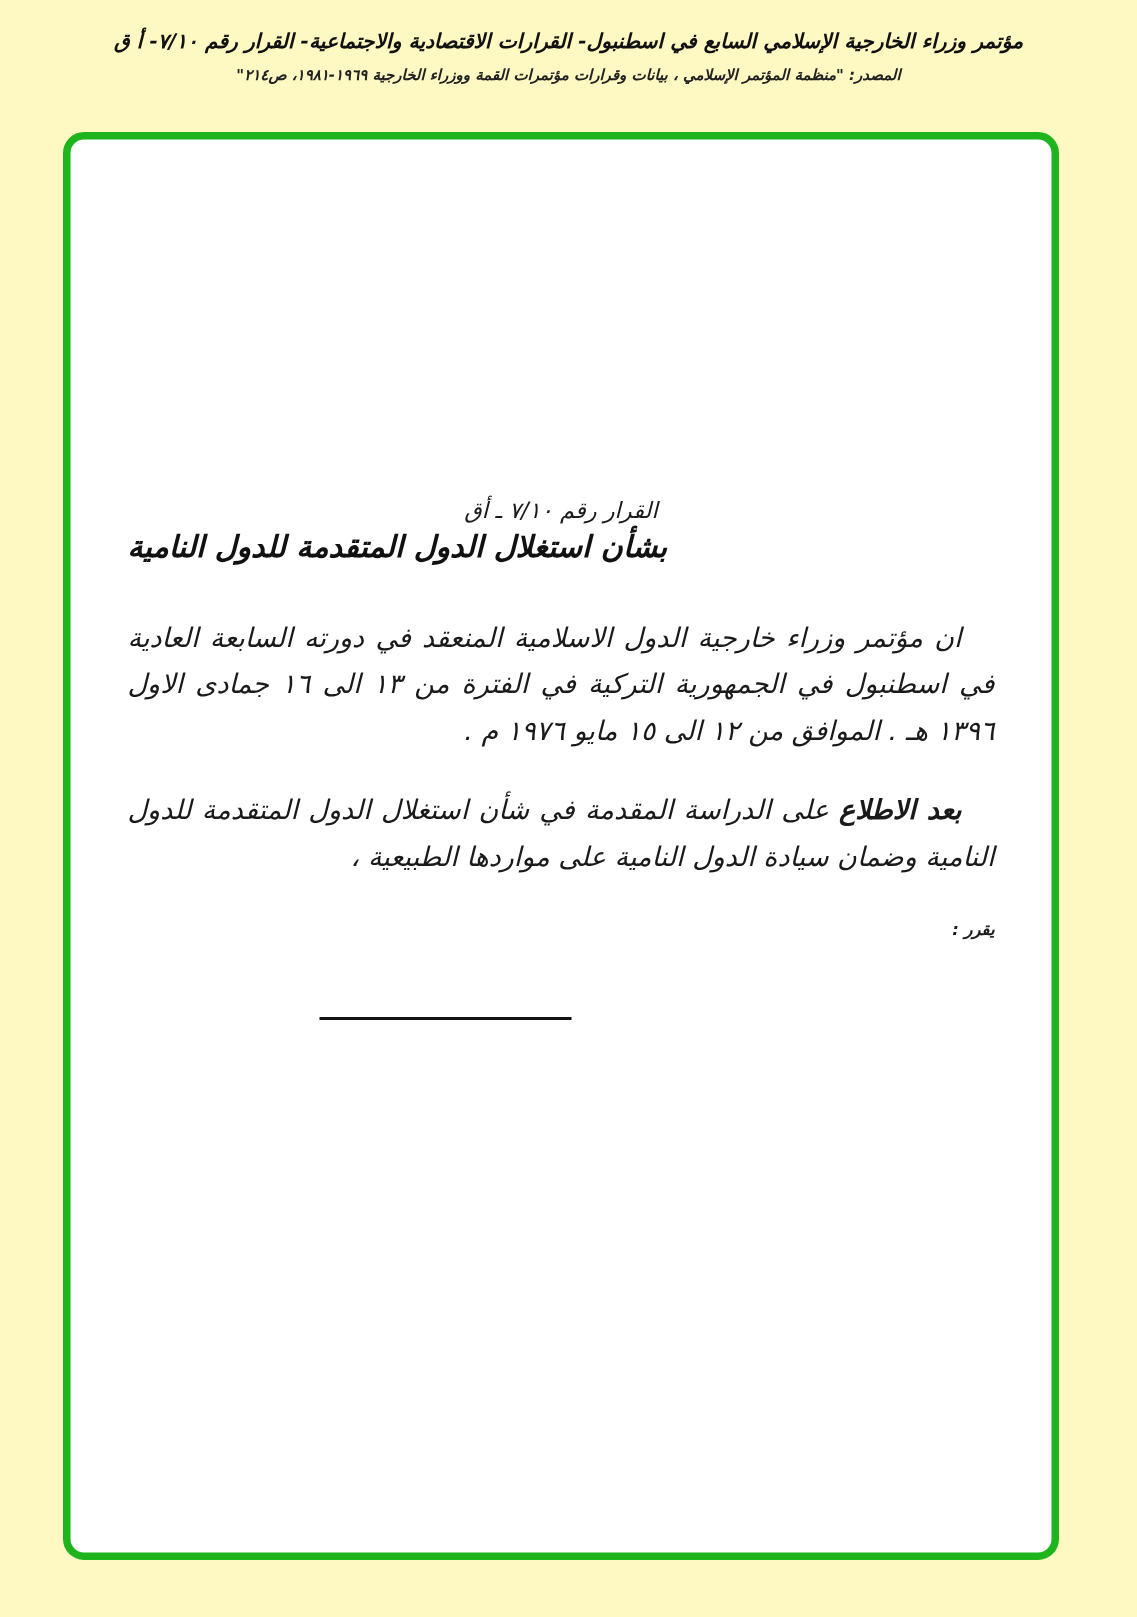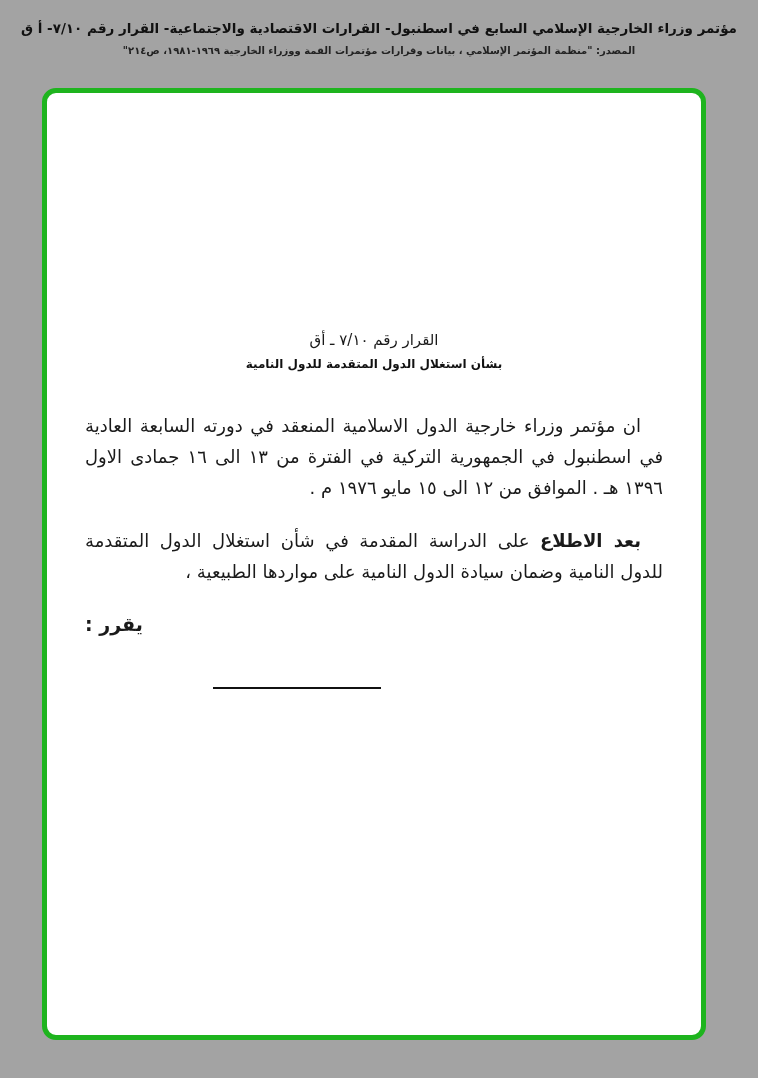--- a/index.html
+++ b/index.html
@@ -6,22 +6,23 @@
     margin: 0;
     padding: 0;
     background: #ffffff;
     font-family: "DejaVu Sans", sans-serif;
     color: #1a1a1a;
   }
   .page {
     position: relative;
     width: 758px;
     height: 1078px;
-    background: #a3a3a3;
+    background: #fef9c3;
     overflow: hidden;
+    font-style: italic;
   }
   .doc-header {
     direction: rtl;
     text-align: center;
     padding-top: 20px;
   }
   .doc-header .h1 {
     font-size: 13.5px;
     font-weight: bold;
     letter-spacing: 0;
@@ -51,22 +52,22 @@
     left: 38px;
     right: 38px;
     direction: rtl;
   }
   .title1 {
     text-align: center;
     font-size: 15px;
     color: #1a1a1a;
   }
   .title2 {
-    text-align: center;
-    font-size: 12px;
+    text-align: left;
+    font-size: 20px;
     font-weight: bold;
     line-height: 31px;
     color: #111;
   }
   .para {
     font-size: 18px;
     line-height: 31px;
     text-align: justify;
     text-indent: 22px;
     margin: 0;
@@ -75,25 +76,25 @@
   .para.first {
     margin-top: 30px;
   }
   .para.second {
     margin-top: 22px;
   }
   .para.third {
     margin-top: 20px;
   }
   .decree {
-    font-size: 19px;
+    font-size: 11px;
     font-weight: bold;
     margin-top: 26px;
     margin-bottom: 4px;
-    text-align: left;
+    text-align: right;
   }
   .divider {
     width: 168px;
     height: 2px;
     background: #111;
     margin-top: 52px;
     margin-right: 282px;
   }
   strong { font-weight: bold; }
 </style>

